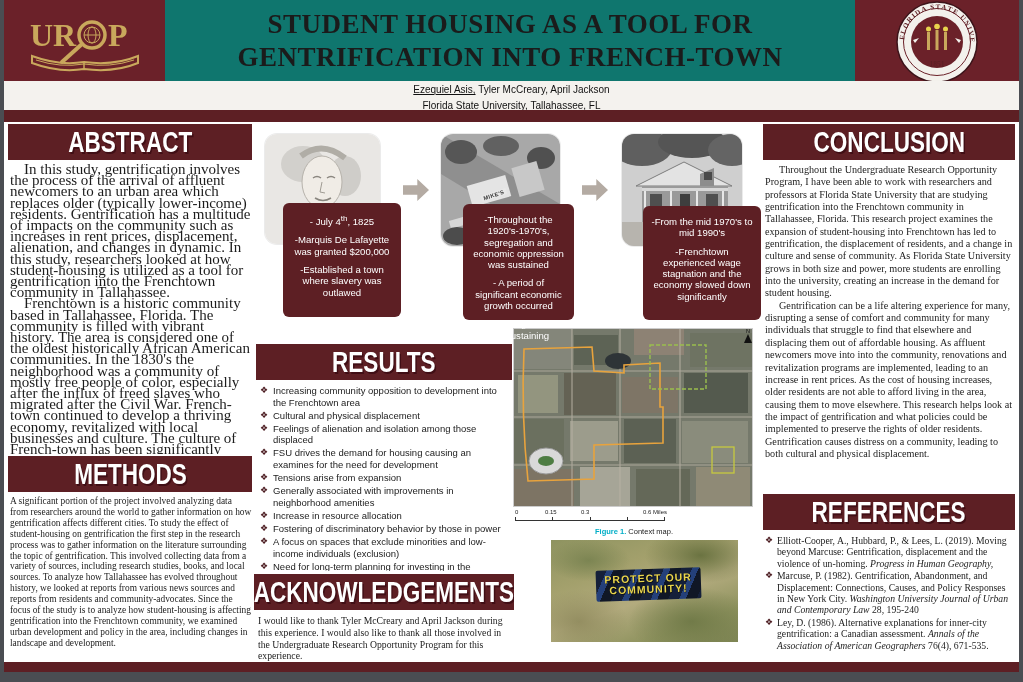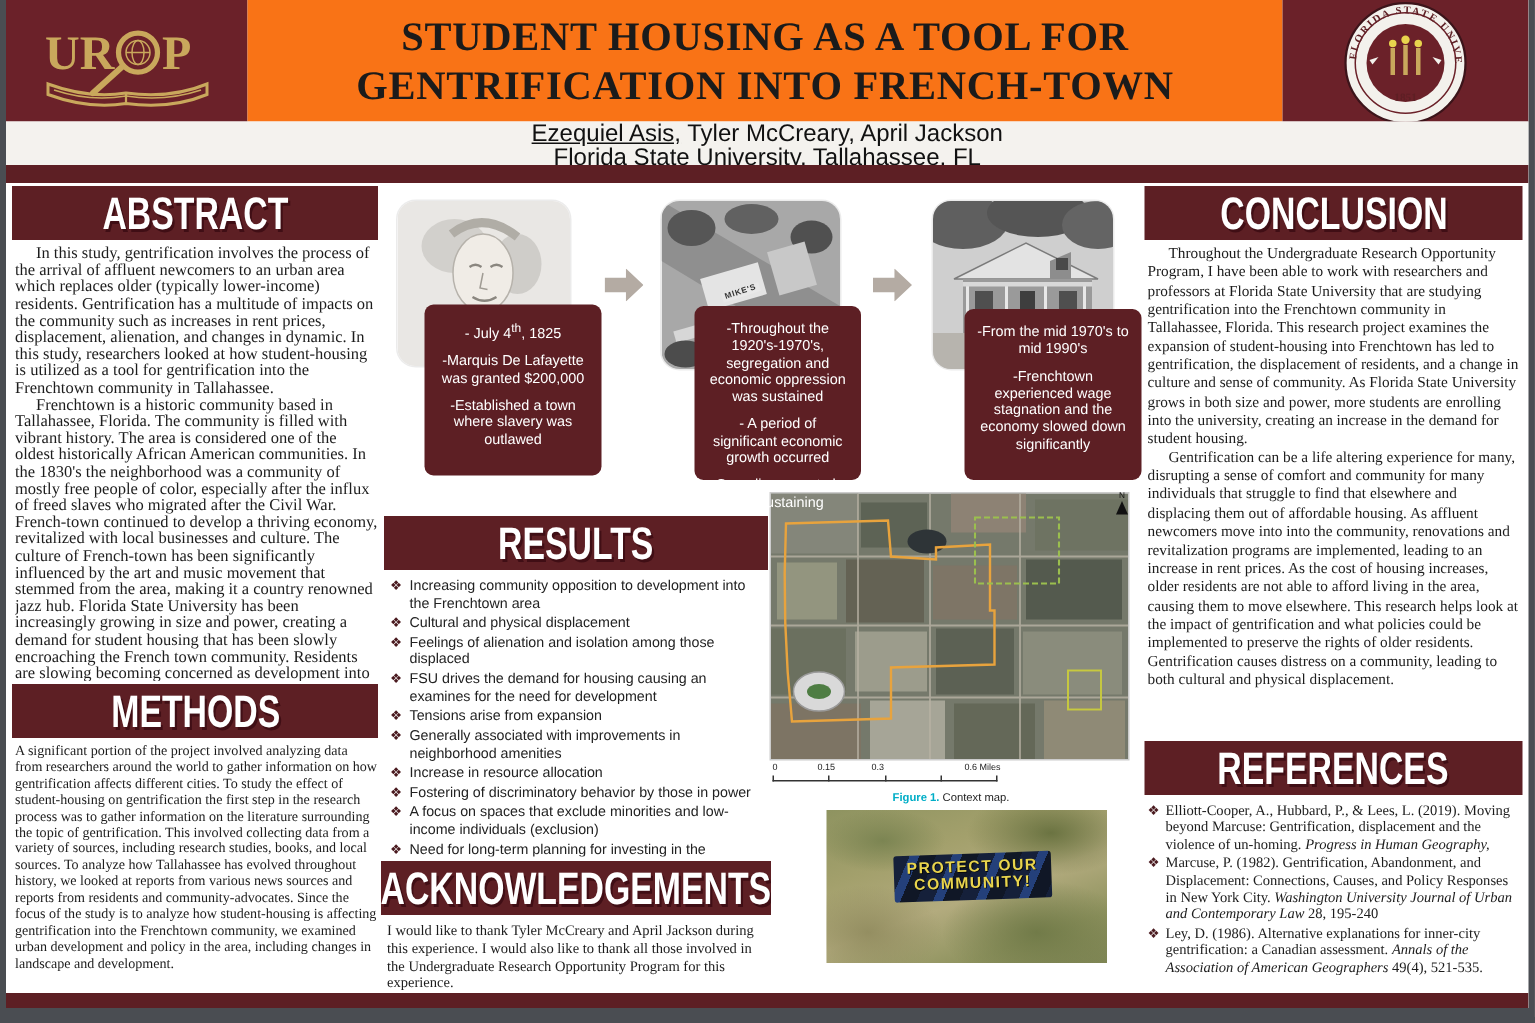--- a/index.html
+++ b/index.html
@@ -3,35 +3,35 @@
 <meta charset="utf-8">
 <style>
   html,body{margin:0;padding:0;background:#26282c;}
   #stage{position:relative;width:1023px;height:682px;background:#4a4d52;overflow:hidden;
          font-family:"Liberation Sans",sans-serif;-webkit-font-smoothing:antialiased;}
   #poster{position:absolute;left:4px;top:0;width:1015px;height:672px;background:#ffffff;overflow:hidden;}
   .abs{position:absolute;}
 
   
   .logo-block{background:#6B2129;}
-  .tan-band{background:#f97316;display:flex;flex-direction:column;align-items:center;justify-content:center;}
+  .tan-band{background:#0f766e;display:flex;flex-direction:column;align-items:center;justify-content:center;}
   .title-line{font-family:"Liberation Serif",serif;font-weight:700;color:#1b1b1b;
               font-size:27px;line-height:33px;letter-spacing:.5px;text-align:center;white-space:nowrap;}
   .authors-strip{background:#F4F2EE;text-align:center;color:#111;}
-  .authors-line{font-size:16px;line-height:15px;margin-top:1px;}
+  .authors-line{font-size:10px;line-height:15px;margin-top:1px;}
   .authors-line .ul{text-decoration:underline;}
   .garnet-bar{background:#5D1F24;}
 
   
   .sec-hdr{background:#5D1F24;color:#fff;display:flex;align-items:center;justify-content:center;overflow:hidden;}
   .sec-hdr>span{display:inline-block;font-weight:700;font-size:23px;letter-spacing:0;
                 transform:scale(.98,1.32);text-shadow:1.5px 1.5px 0 rgba(40,0,10,.55);white-space:nowrap;}
 
   
-  .body-serif{font-family:"Liberation Serif",serif;color:#1c1c1c;font-size:11px;line-height:11.2px;
+  .body-serif{font-family:"Liberation Serif",serif;color:#1c1c1c;font-size:15px;line-height:11.2px;
               text-align:left;overflow:hidden;}
   .body-serif p{margin:0;}
   .body-serif p.ind{text-indent:14px;}
   .concl{font-size:10.2px;line-height:12.35px;}
 
   
   .res-list{font-size:9.5px;line-height:11.6px;color:#222;overflow:hidden;}
   .res-item{position:relative;padding-left:13px;margin-bottom:1.5px;}
   .res-item .dia{position:absolute;left:0;top:0;color:#4a1a1f;font-size:9px;}
 
@@ -319,19 +319,19 @@
     <p class="ind">Throughout the Undergraduate Research Opportunity Program, I have been able to work with researchers and professors at Florida State University that are studying gentrification into the Frenchtown community in Tallahassee, Florida. This research project examines the expansion of student-housing into Frenchtown has led to gentrification, the displacement of residents, and a change in culture and sense of community. As Florida State University grows in both size and power, more students are enrolling into the university, creating an increase in the demand for student housing.</p>
     <p class="ind">Gentrification can be a life altering experience for many, disrupting a sense of comfort and community for many individuals that struggle to find that elsewhere and displacing them out of affordable housing. As affluent newcomers move into into the community, renovations and revitalization programs are implemented, leading to an increase in rent prices. As the cost of housing increases, older residents are not able to afford living in the area, causing them to move elsewhere. This research helps look at the impact of gentrification and what policies could be implemented to preserve the rights of older residents. Gentrification causes distress on a community, leading to both cultural and physical displacement.</p>
   </div>
 
   <div class="abs sec-hdr" style="left:759px;top:494px;width:252px;height:36px;">
     <span>REFERENCES</span>
   </div>
   <div class="abs ref-list" style="left:761px;top:535px;width:250px;height:124px;">
     <div class="ref-item"><span class="dia">❖</span><span>Elliott-Cooper, A., Hubbard, P., &amp; Lees, L. (2019). Moving beyond Marcuse: Gentrification, displacement and the violence of un-homing. </span><span class="it">Progress in Human Geography,</span><span></span></div>
     <div class="ref-item"><span class="dia">❖</span><span>Marcuse, P. (1982). Gentrification, Abandonment, and Displacement: Connections, Causes, and Policy Responses in New York City. </span><span class="it">Washington University Journal of Urban and Contemporary Law</span><span> 28, 195-240</span></div>
-    <div class="ref-item"><span class="dia">❖</span><span>Ley, D. (1986). Alternative explanations for inner-city gentrification: a Canadian assessment. </span><span class="it">Annals of the Association of American Geographers</span><span> 49(4), 521-535.</span></div>
+    <div class="ref-item"><span class="dia">❖</span><span>Ley, D. (1986). Alternative explanations for inner-city gentrification: a Canadian assessment. </span><span class="it">Annals of the Association of American Geographers</span><span> 76(4), 671-535.</span></div>
   </div>
 
   <div class="abs garnet-bar" style="left:0;top:662px;width:1015px;height:10px;"></div>
 
  </div>
 </div>
 
 </body></html>

